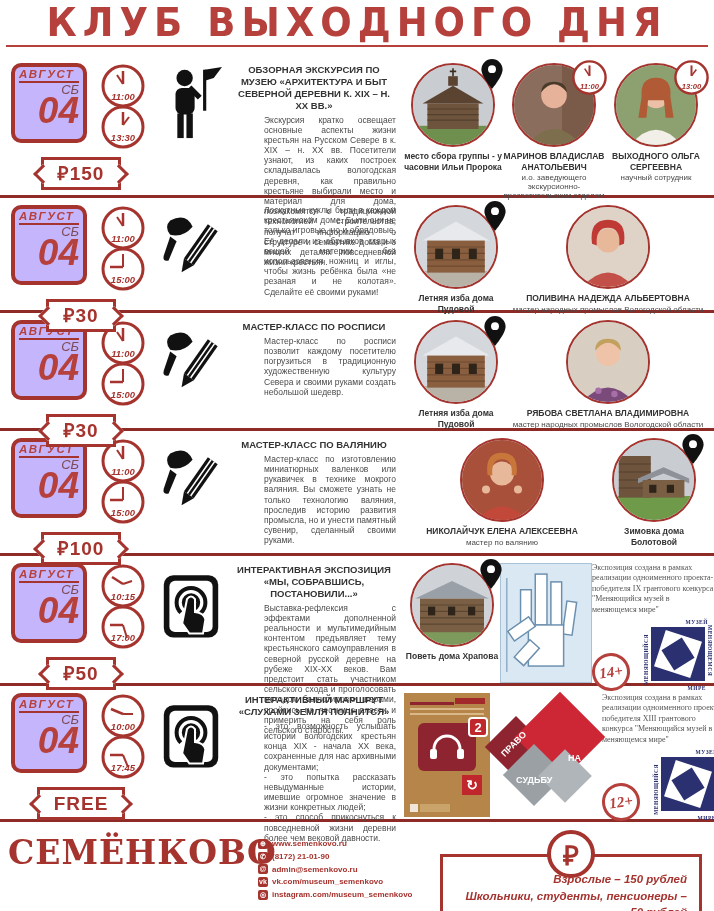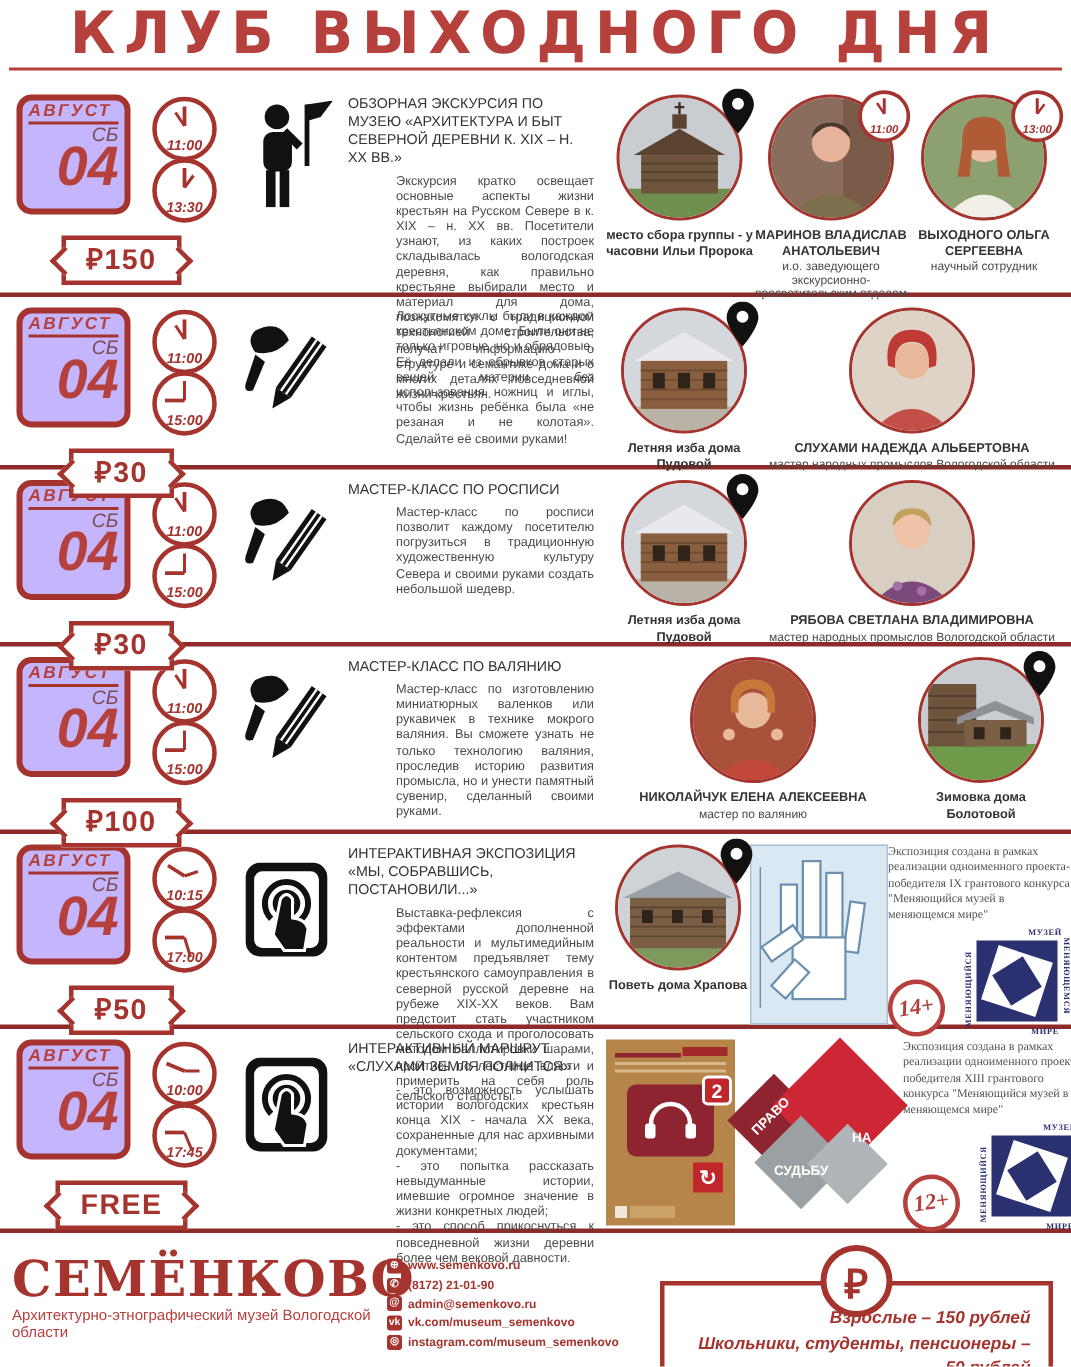--- a/index.html
+++ b/index.html
@@ -48,21 +48,21 @@
     content:""; position:absolute; top:50%; width:11px; height:11px; background:#fff;
     border-left:3px solid #a5332e; border-bottom:3px solid #a5332e;
   }
   .stamp::before { left:-8px; transform:translateY(-50%) rotate(45deg); }
   .stamp::after  { right:-8px; transform:translateY(-50%) rotate(225deg); }
 
   .icon-wrap { width:74px; flex:none; display:flex; justify-content:center; padding-top:4px; }
   .icon-wrap svg { width:64px; height:82px; }
 
   .tblock { width:172px; flex:none; padding:0 4px; }
-  .etitle { font-size:9.5px; font-weight:normal; color:#333; 
+  .etitle { font-size:9.5px; font-weight:bold; color:#333; text-align:center;
     margin:1px 0 3px; line-height:1.25; }
   .edesc { font-size:8.5px; color:#4a4a4a; text-align:justify; line-height:1.2;
     white-space:pre-line;margin-left:32px; }
 
   .media { flex:1; display:flex; justify-content:space-between; padding-left:4px; }
   .fig { text-align:center; margin:0; }
   .pwrap { position:relative; width:84px; margin:0 auto; }
   .ph { width:84px; height:84px; border-radius:50%; border:2px solid #a5332e;
     overflow:hidden; background:#ddd; }
   .ph svg { width:100%; height:100%; display:block; }
@@ -325,21 +325,21 @@
         <div class="pwrap">
           <div class="ph">
             <svg viewBox="0 0 100 100">
                 <rect width="100" height="100" fill="#ded3c6"></rect>
                 <circle cx="50" cy="42" r="15" fill="#e8b89a"></circle>
                 <path d="M30 46 q-4 -30 20 -30 q24 0 20 30 l-6 2 q2 -22 -14 -22 q-16 0 -14 22 z" fill="#c03a35"></path>
                 <path d="M18 100 Q50 64 82 100 Z" fill="#c25048"></path>
               </svg>
           </div>
         </div>
-        <figcaption>СЛУХАМИ НАДЕЖДА АЛЬБЕРТОВНА</figcaption>
+        <figcaption>ПОЛИВИНА НАДЕЖДА АЛЬБЕРТОВНА</figcaption>
         <span class="role">мастер народных промыслов Вологодской области</span>
       </figure>
     </div>
   </section>
 
   <section class="row rh3">
     <div class="left">
       <div class="cal">
         <div class="cal-month">АВГУСТ</div>
         <div class="cal-wd">СБ</div>
@@ -692,21 +692,20 @@
               </div>
           </div>
         </div>
       </div>
     </div>
   </section>
 
   <div class="footer">
     <div class="flogo">
       <div class="flogo-name">СЕМЁНКОВО</div>
-      <div class="flogo-sub">Архитектурно-этнографический музей Вологодской области</div>
     </div>
     <div class="fcontacts">
       <div><span class="ci">⊕</span><span>www.semenkovo.ru</span></div>
       <div><span class="ci">✆</span><span>(8172) 21-01-90</span></div>
       <div><span class="ci">@</span><span>admin@semenkovo.ru</span></div>
       <div><span class="ci">vk</span><span>vk.com/museum_semenkovo</span></div>
       <div><span class="ci">◎</span><span>instagram.com/museum_semenkovo</span></div>
     </div>
     <div class="fprice">
       <div class="rub">₽</div>

